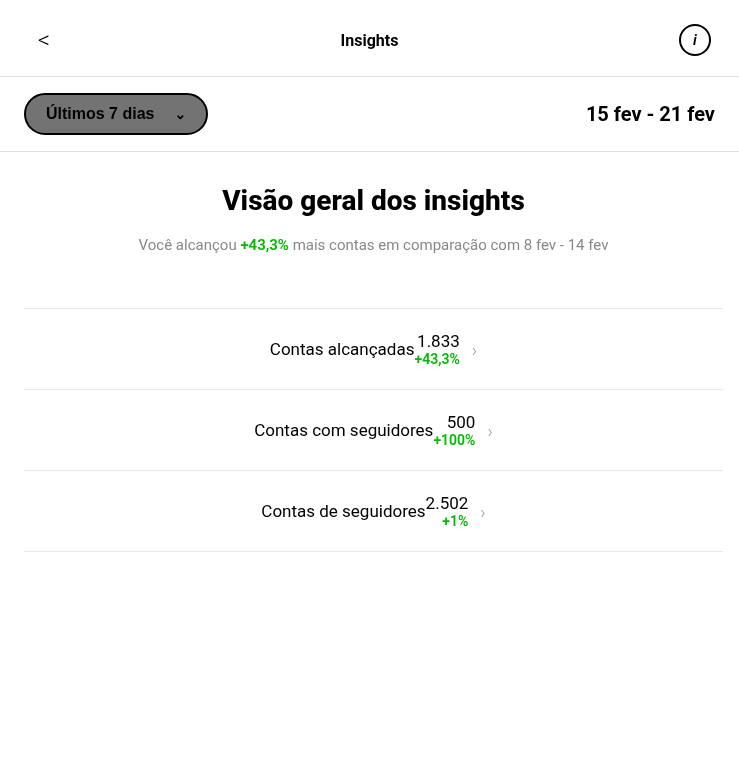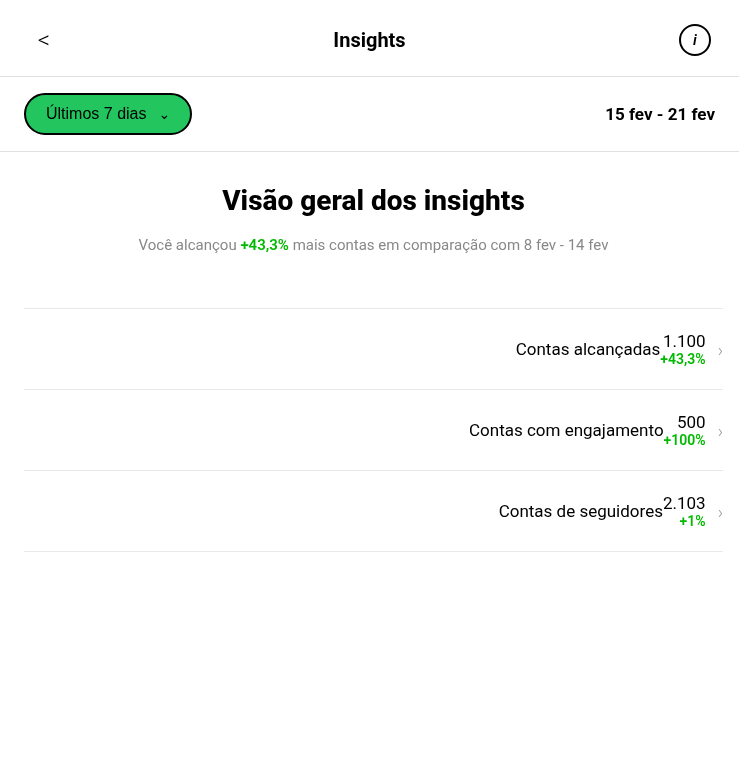--- a/index.html
+++ b/index.html
@@ -31,21 +31,21 @@
       color: #000;
       cursor: pointer;
       width: 40px;
       height: 40px;
       display: flex;
       align-items: center;
       justify-content: center;
     }
 
     .header-title {
-      font-size: 20px;
+      font-size: 16px;
       font-weight: 700;
       color: #000;
       flex: 1;
       text-align: center;
     }
 
     .header-info {
       width: 40px;
       height: 40px;
       display: flex;
@@ -73,37 +73,37 @@
       display: flex;
       align-items: center;
       justify-content: space-between;
       padding: 16px 24px;
       border-bottom: 1px solid #e0e0e0;
     }
 
     .filter-button {
       display: flex;
       align-items: center;
-      gap: 12px;
+      gap: 20px;
       border: 2px solid #000;
       border-radius: 24px;
       padding: 10px 20px;
       font-size: 16px;
-      font-weight: 400;
-      cursor: pointer;
-      background: #22c55e;
+      font-weight: 700;
+      cursor: pointer;
+      background: #737373;
       color: #000;
     }
 
     .filter-chevron {
       font-size: 14px;
     }
 
     .date-range {
-      font-size: 17px;
+      font-size: 20px;
       font-weight: 700;
       color: #000;
     }
 
     
     .main-content {
       padding: 32px 16px 24px 24px;
     }
 
     .overview-title {
@@ -129,21 +129,21 @@
     }
 
     
     .metrics-list {
       width: 100%;
     }
 
     .metric-row {
       display: flex;
       align-items: center;
-      justify-content: flex-end;
+      justify-content: center;
       padding: 22px 0;
       border-bottom: 1px solid #e8e8e8;
       cursor: pointer;
     }
 
     .metric-row:first-child {
       border-top: 1px solid #e8e8e8;
     }
 
     .metric-label {
@@ -209,40 +209,40 @@
   <h1 class="overview-title">Visão geral dos insights</h1>
   <p class="overview-subtitle">
     <span>Você alcançou </span><span class="highlight-green">+43,3%</span><span> mais contas em comparação com 8 fev - 14 fev</span>
   </p>
 
   <div class="metrics-list">
   <div class="metric-row">
       <span class="metric-label">Contas alcançadas</span>
       <div class="metric-right">
         <div class="metric-values">
-          <span class="metric-number">1.100</span>
+          <span class="metric-number">1.833</span>
           <span class="metric-change">+43,3%</span>
         </div>
         <span class="chevron-right">›</span>
       </div>
     </div>
       <div class="metric-row">
-      <span class="metric-label">Contas com engajamento</span>
+      <span class="metric-label">Contas com seguidores</span>
       <div class="metric-right">
         <div class="metric-values">
           <span class="metric-number">500</span>
           <span class="metric-change">+100%</span>
         </div>
         <span class="chevron-right">›</span>
       </div>
     </div>
       <div class="metric-row">
       <span class="metric-label">Contas de seguidores</span>
       <div class="metric-right">
         <div class="metric-values">
-          <span class="metric-number">2.103</span>
+          <span class="metric-number">2.502</span>
           <span class="metric-change">+1%</span>
         </div>
         <span class="chevron-right">›</span>
       </div>
     </div>
     </div>
 </div>
 
 </body></html>

